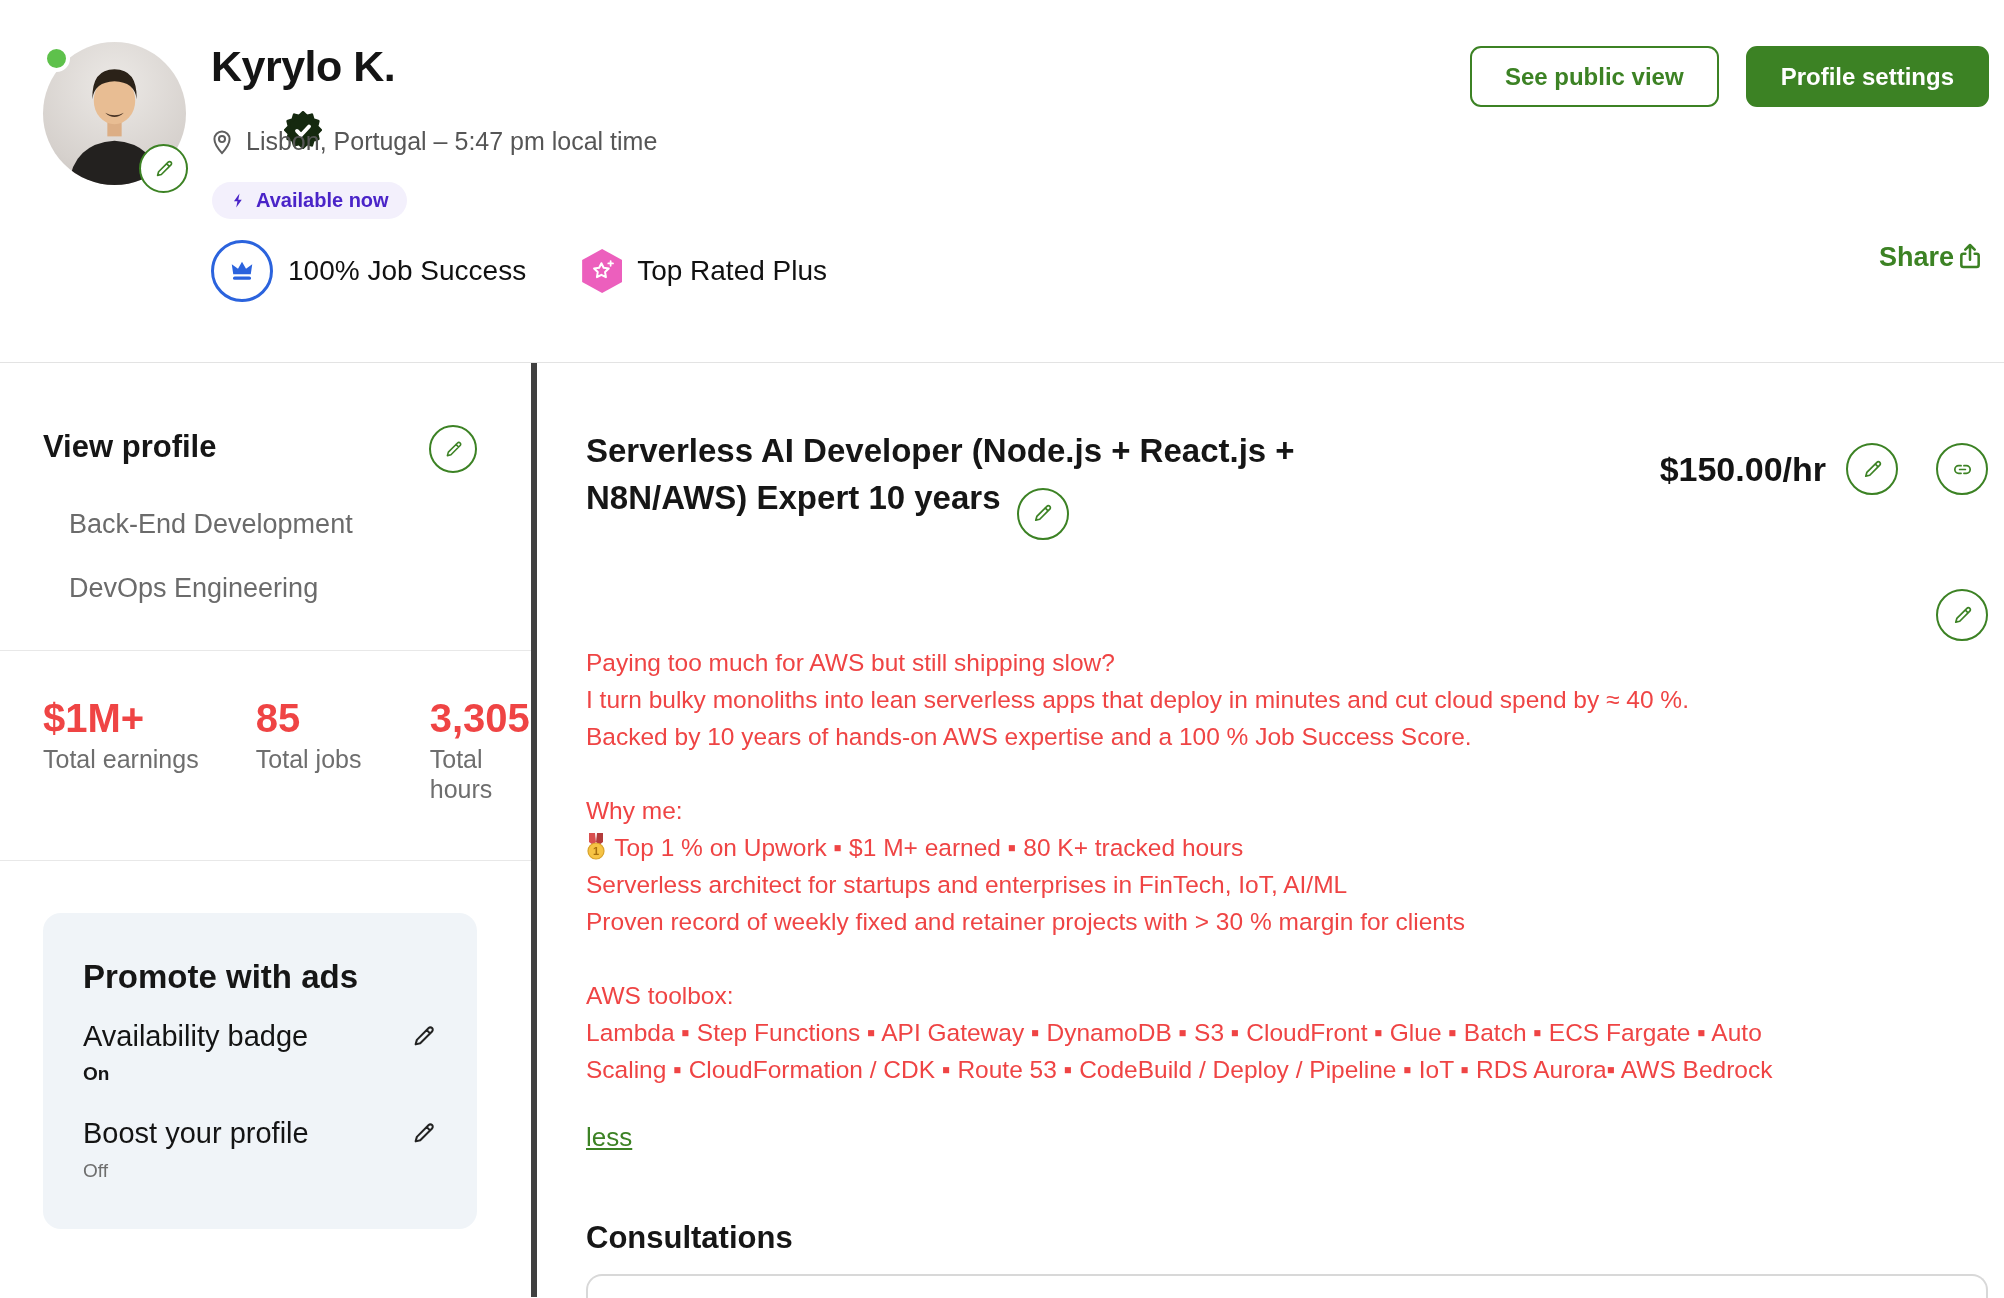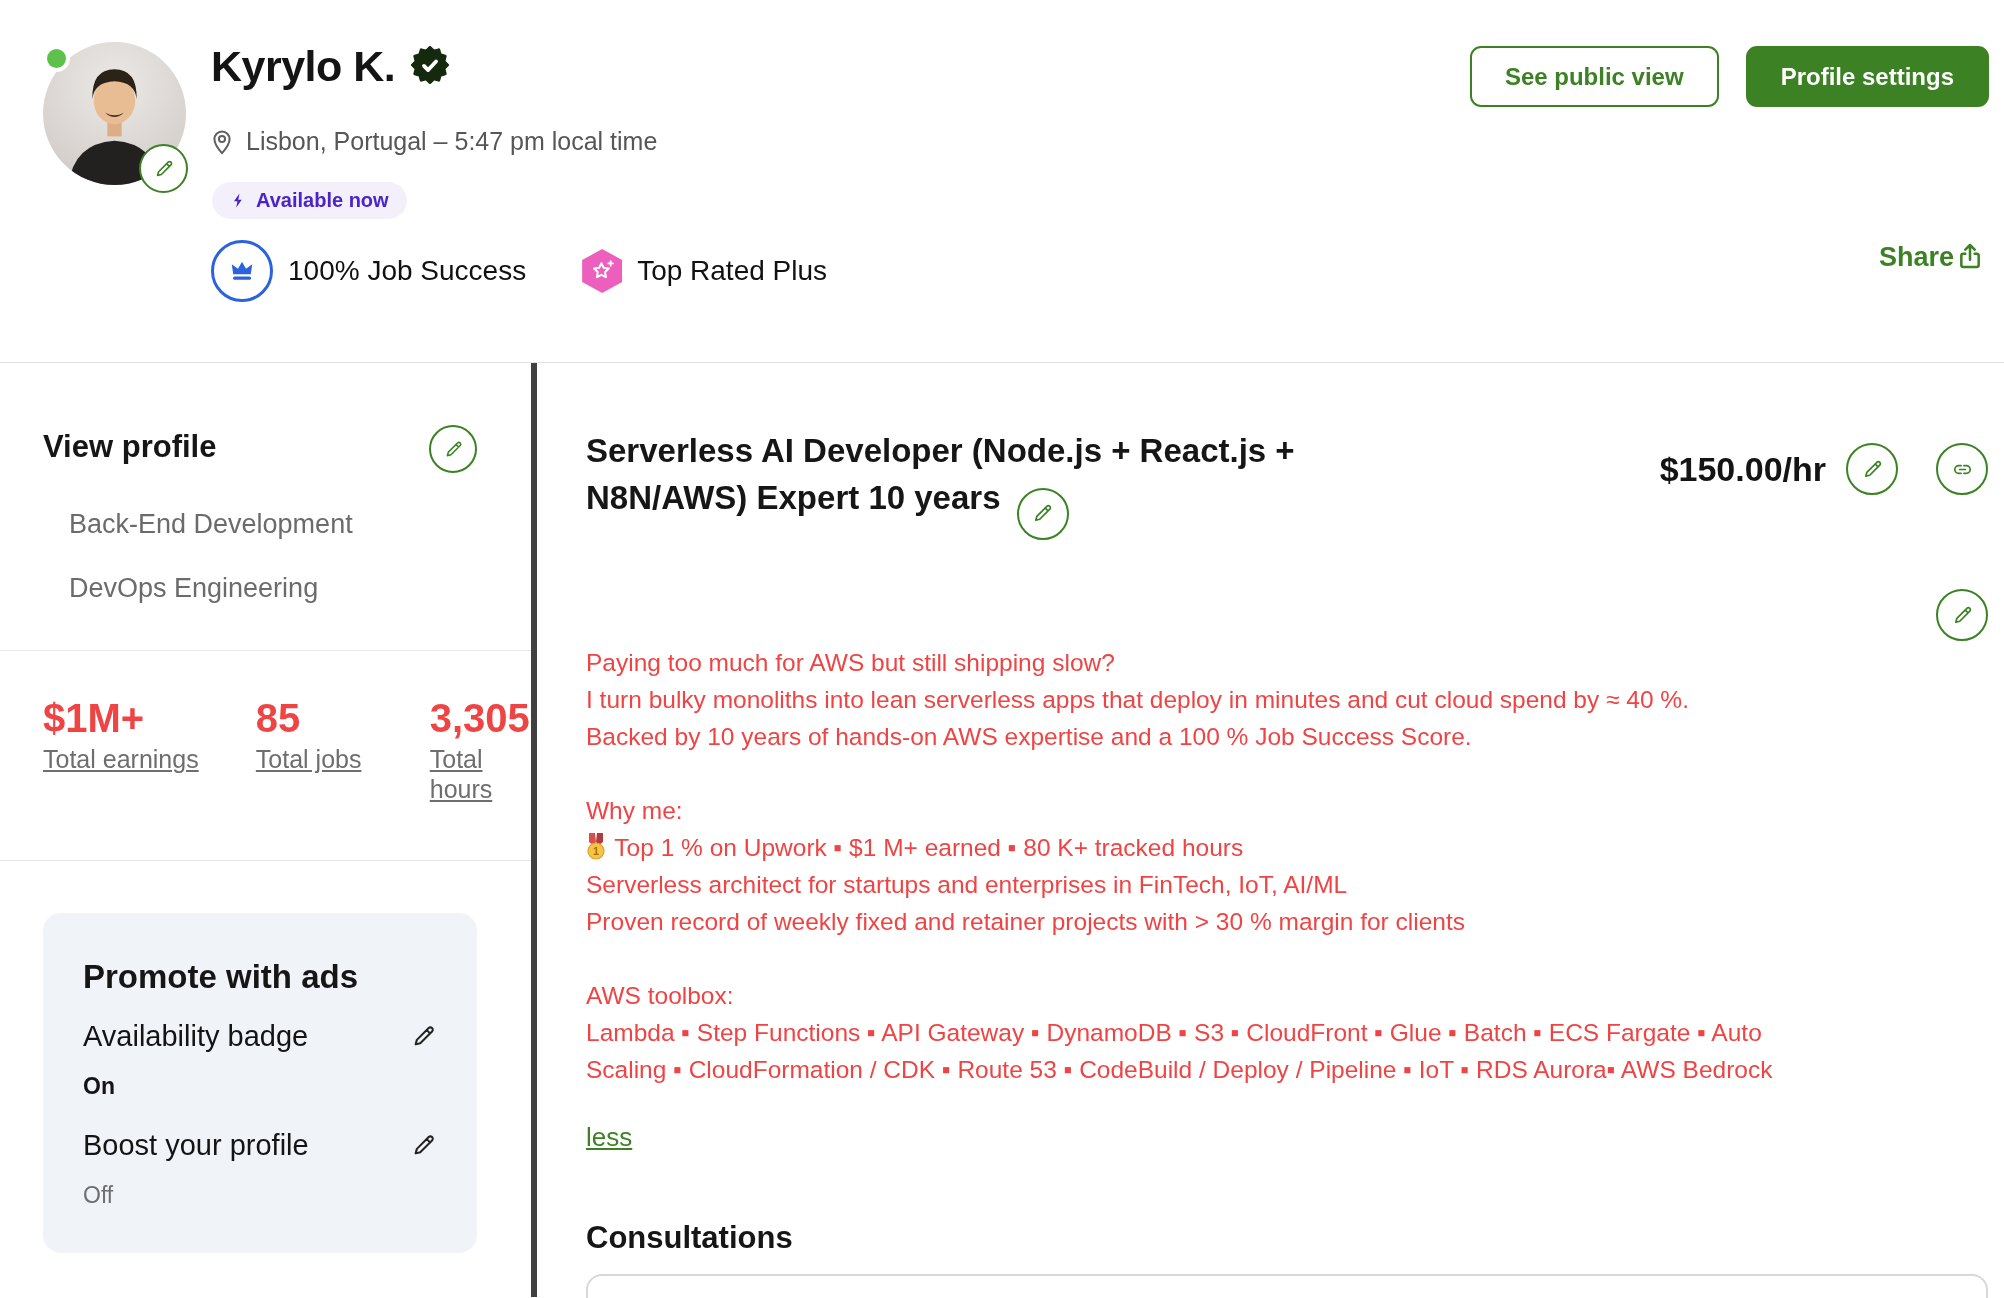--- a/index.html
+++ b/index.html
@@ -19,21 +19,21 @@
   .online-dot {
     position:absolute; left:0; top:3px; width:27px; height:27px; border-radius:50%;
     background:#5ec14b; border:4px solid #fff;
   }
   .avatar-edit {
     position:absolute; right:-2px; bottom:-8px; width:49px; height:49px; border-radius:50%;
     background:#fff; border:2.5px solid #3c8224; color:#3c8224;
     display:flex; align-items:center; justify-content:center; cursor:pointer;
   }
   .avatar-edit svg { width:22px; height:22px; }
-  .name-row { position:absolute; left:211px; top:42px; display:flex; align-items:flex-start; gap:16px; }
+  .name-row { position:absolute; left:211px; top:42px; display:flex; align-items:center; gap:16px;flex-direction:column; }
   .name { font-size:43px; font-weight:700; color:#141414; letter-spacing:-0.5px; }
   .seal { width:38px; height:38px; margin-top:4px; }
   .location-row { position:absolute; left:208px; top:127px; display:flex; align-items:center; gap:10px; color:#565656; font-size:25px; }
   .location-row svg { width:28px; height:28px; }
   .avail-badge {
     position:absolute; left:212px; top:182px; height:37px; border-radius:19px;
     background:#f3f0fc; color:#4a24c8; display:flex; align-items:center; gap:9px;
     padding:0 18px; font-size:20px; font-weight:600;
   }
   .avail-badge svg { width:17px; height:17px; }
@@ -66,30 +66,30 @@
   .vp-items { list-style:none; margin:34px 43px 0 69px; }
   .vp-items li { font-size:27px; color:#6b6b6b; line-height:34px; margin-bottom:30px; cursor:pointer; }
   .all-work { margin:10px 43px 0 43px; height:72px; background:#e9e9e9; border-radius:12px;
               display:flex; align-items:center; justify-content:space-between; padding:0 28px;
               font-size:27px; font-weight:500; color:#191919; cursor:pointer; }
   .all-work .chev { font-size:38px; color:#333; font-weight:400; line-height:1; margin-top:-6px; }
   .side-divider { border:none; border-top:1px solid #e8e8e8; margin:45px 0 0 0; }
   .stats { display:flex; padding:47px 0 0 43px; }
   .stat:nth-child(1){ width:257px; } .stat:nth-child(2){ width:210px; }
   .stat-num { font-size:40px; font-weight:700; color:#ef4444; line-height:40px; }
-  .stat-lbl { font-size:25px; color:#6e6e6e; margin-top:6px; line-height:30px;text-decoration:underline; }
+  .stat-lbl { font-size:25px; color:#6e6e6e; margin-top:6px; line-height:30px; }
   .stats-divider { border:none; border-top:1px solid #e8e8e8; margin:56px 0 0 0; }
   .promote { margin:52px 54px 0 43px; background:#f0f4f8; border-radius:18px; padding:44px 40px; }
   .promote h3 { font-size:33px; font-weight:700; color:#161616; line-height:40px; }
   .p-row { display:flex; justify-content:space-between; align-items:center; margin-top:22px; }
   .p-row.second { margin-top:28px; }
   .p-label { font-size:29px; font-weight:400; color:#141414; line-height:34px; }
   .p-pencil { color:#222; cursor:pointer; display:flex; }
   .p-pencil svg { width:27px; height:27px; }
-  .p-val { font-size:23px; margin-top:19px; line-height:28px; }
+  .p-val { font-size:19px; margin-top:7px; line-height:28px; }
   .p-val.on { font-weight:700; color:#141414; }
   .p-val.off { color:#6e6e6e; }
   
   main { flex:1; position:relative; padding:64px 16px 0 49px; }
   .main-top { display:flex; justify-content:space-between; align-items:flex-start; }
   .title { font-size:33px; font-weight:700; color:#161616; line-height:47px; max-width:860px; }
   .title .edit-circle { display:inline-flex; width:52px; height:52px; vertical-align:-16px; margin-left:16px; }
   .title .edit-circle svg { width:23px; height:23px; }
   .rate-wrap { display:flex; align-items:center; margin-top:16px; flex:none; }
   .rate { font-size:34px; font-weight:700; color:#141414; }

